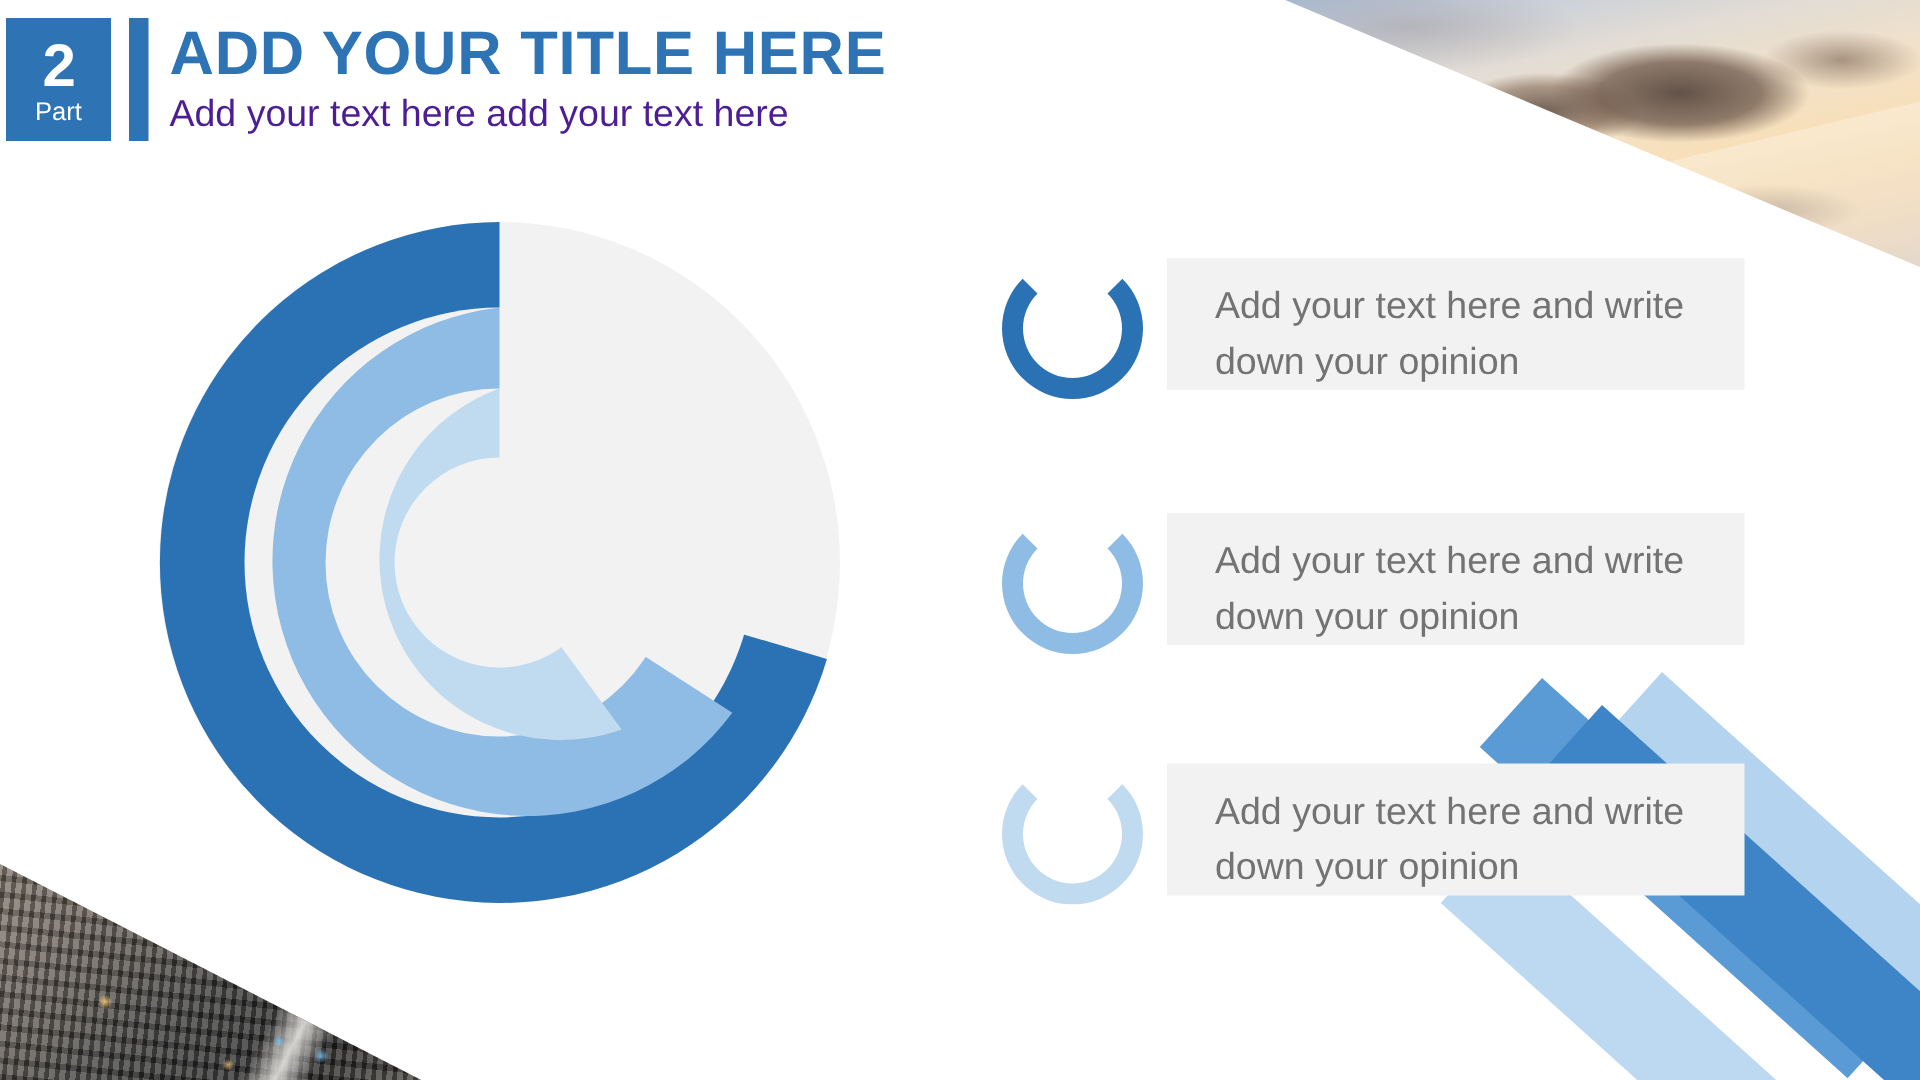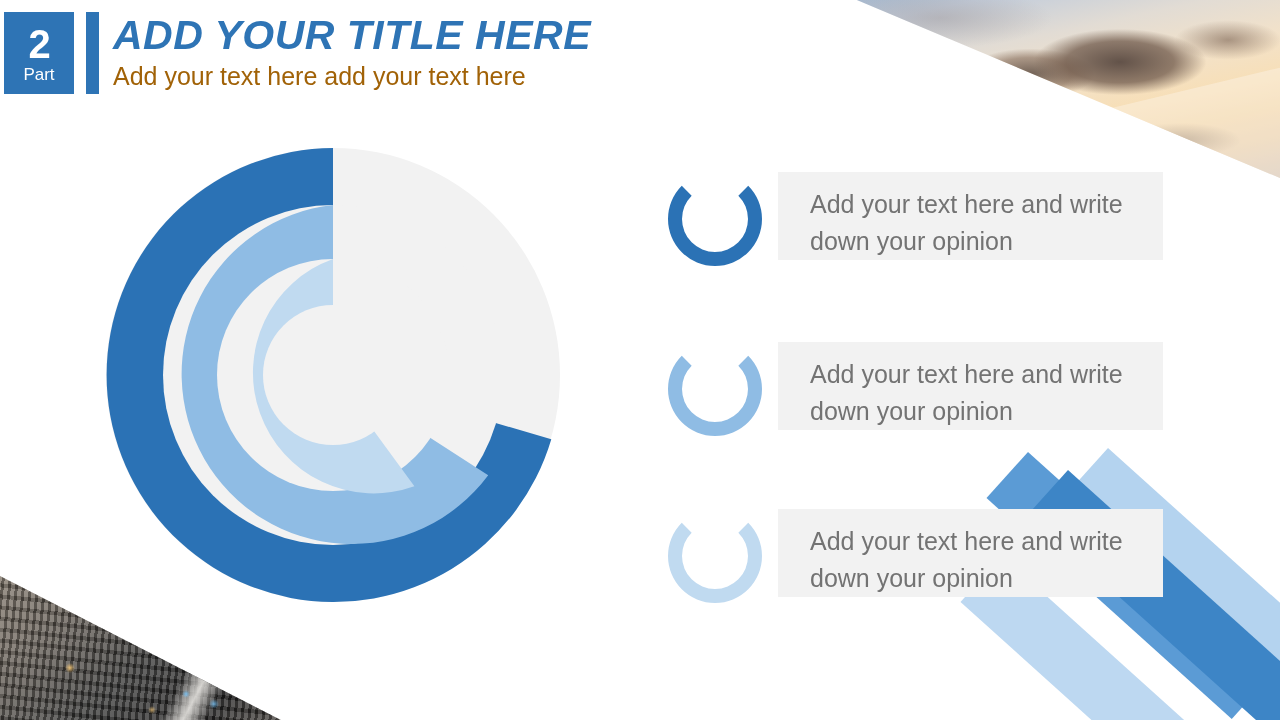--- a/index.html
+++ b/index.html
@@ -130,21 +130,20 @@
     left: 113px; top: 14px;
   }
   #slide-title {
     margin: 0;
     font-size: 41px;
     font-weight: bold;
     color: #2e74b5;
     letter-spacing: .5px;
     line-height: 1.05;
     white-space: nowrap;
-    font-style: italic;
   }
   #slide-subtitle {
     margin: 6px 0 0 0;
     font-size: 25px;
     color: #808080;
     line-height: 1.05;
     white-space: nowrap;
   }
 
   
@@ -203,21 +202,21 @@
   <div class="ribbon" id="ribbon-pale"></div>
 
   <div id="header">
     <div id="part-badge" style="background: rgb(46, 116, 181);">
       <span class="num">2</span>
       <span class="word">Part</span>
     </div>
     <div id="accent-bar" style="background: rgb(46, 116, 181);"></div>
     <div id="title-block">
       <h1 id="slide-title" style="color: rgb(46, 116, 181);">ADD YOUR TITLE HERE</h1>
-      <p id="slide-subtitle" style="color: #a16207;">Add your text here add your text here</p>
+      <p id="slide-subtitle" style="color: #4c1d95;">Add your text here add your text here</p>
     </div>
   </div>
 
   <div id="donut-chart">
     <svg width="454" height="454" viewBox="0 0 454 454" aria-hidden="true">
 
       <circle cx="227" cy="227" r="227" fill="#f2f2f2"></circle>
 
       <path d="M 227 0 A 227 227 0 1 0 445.3 291.3 L 227 227 Z" fill="#2b72b5"></path>
 

